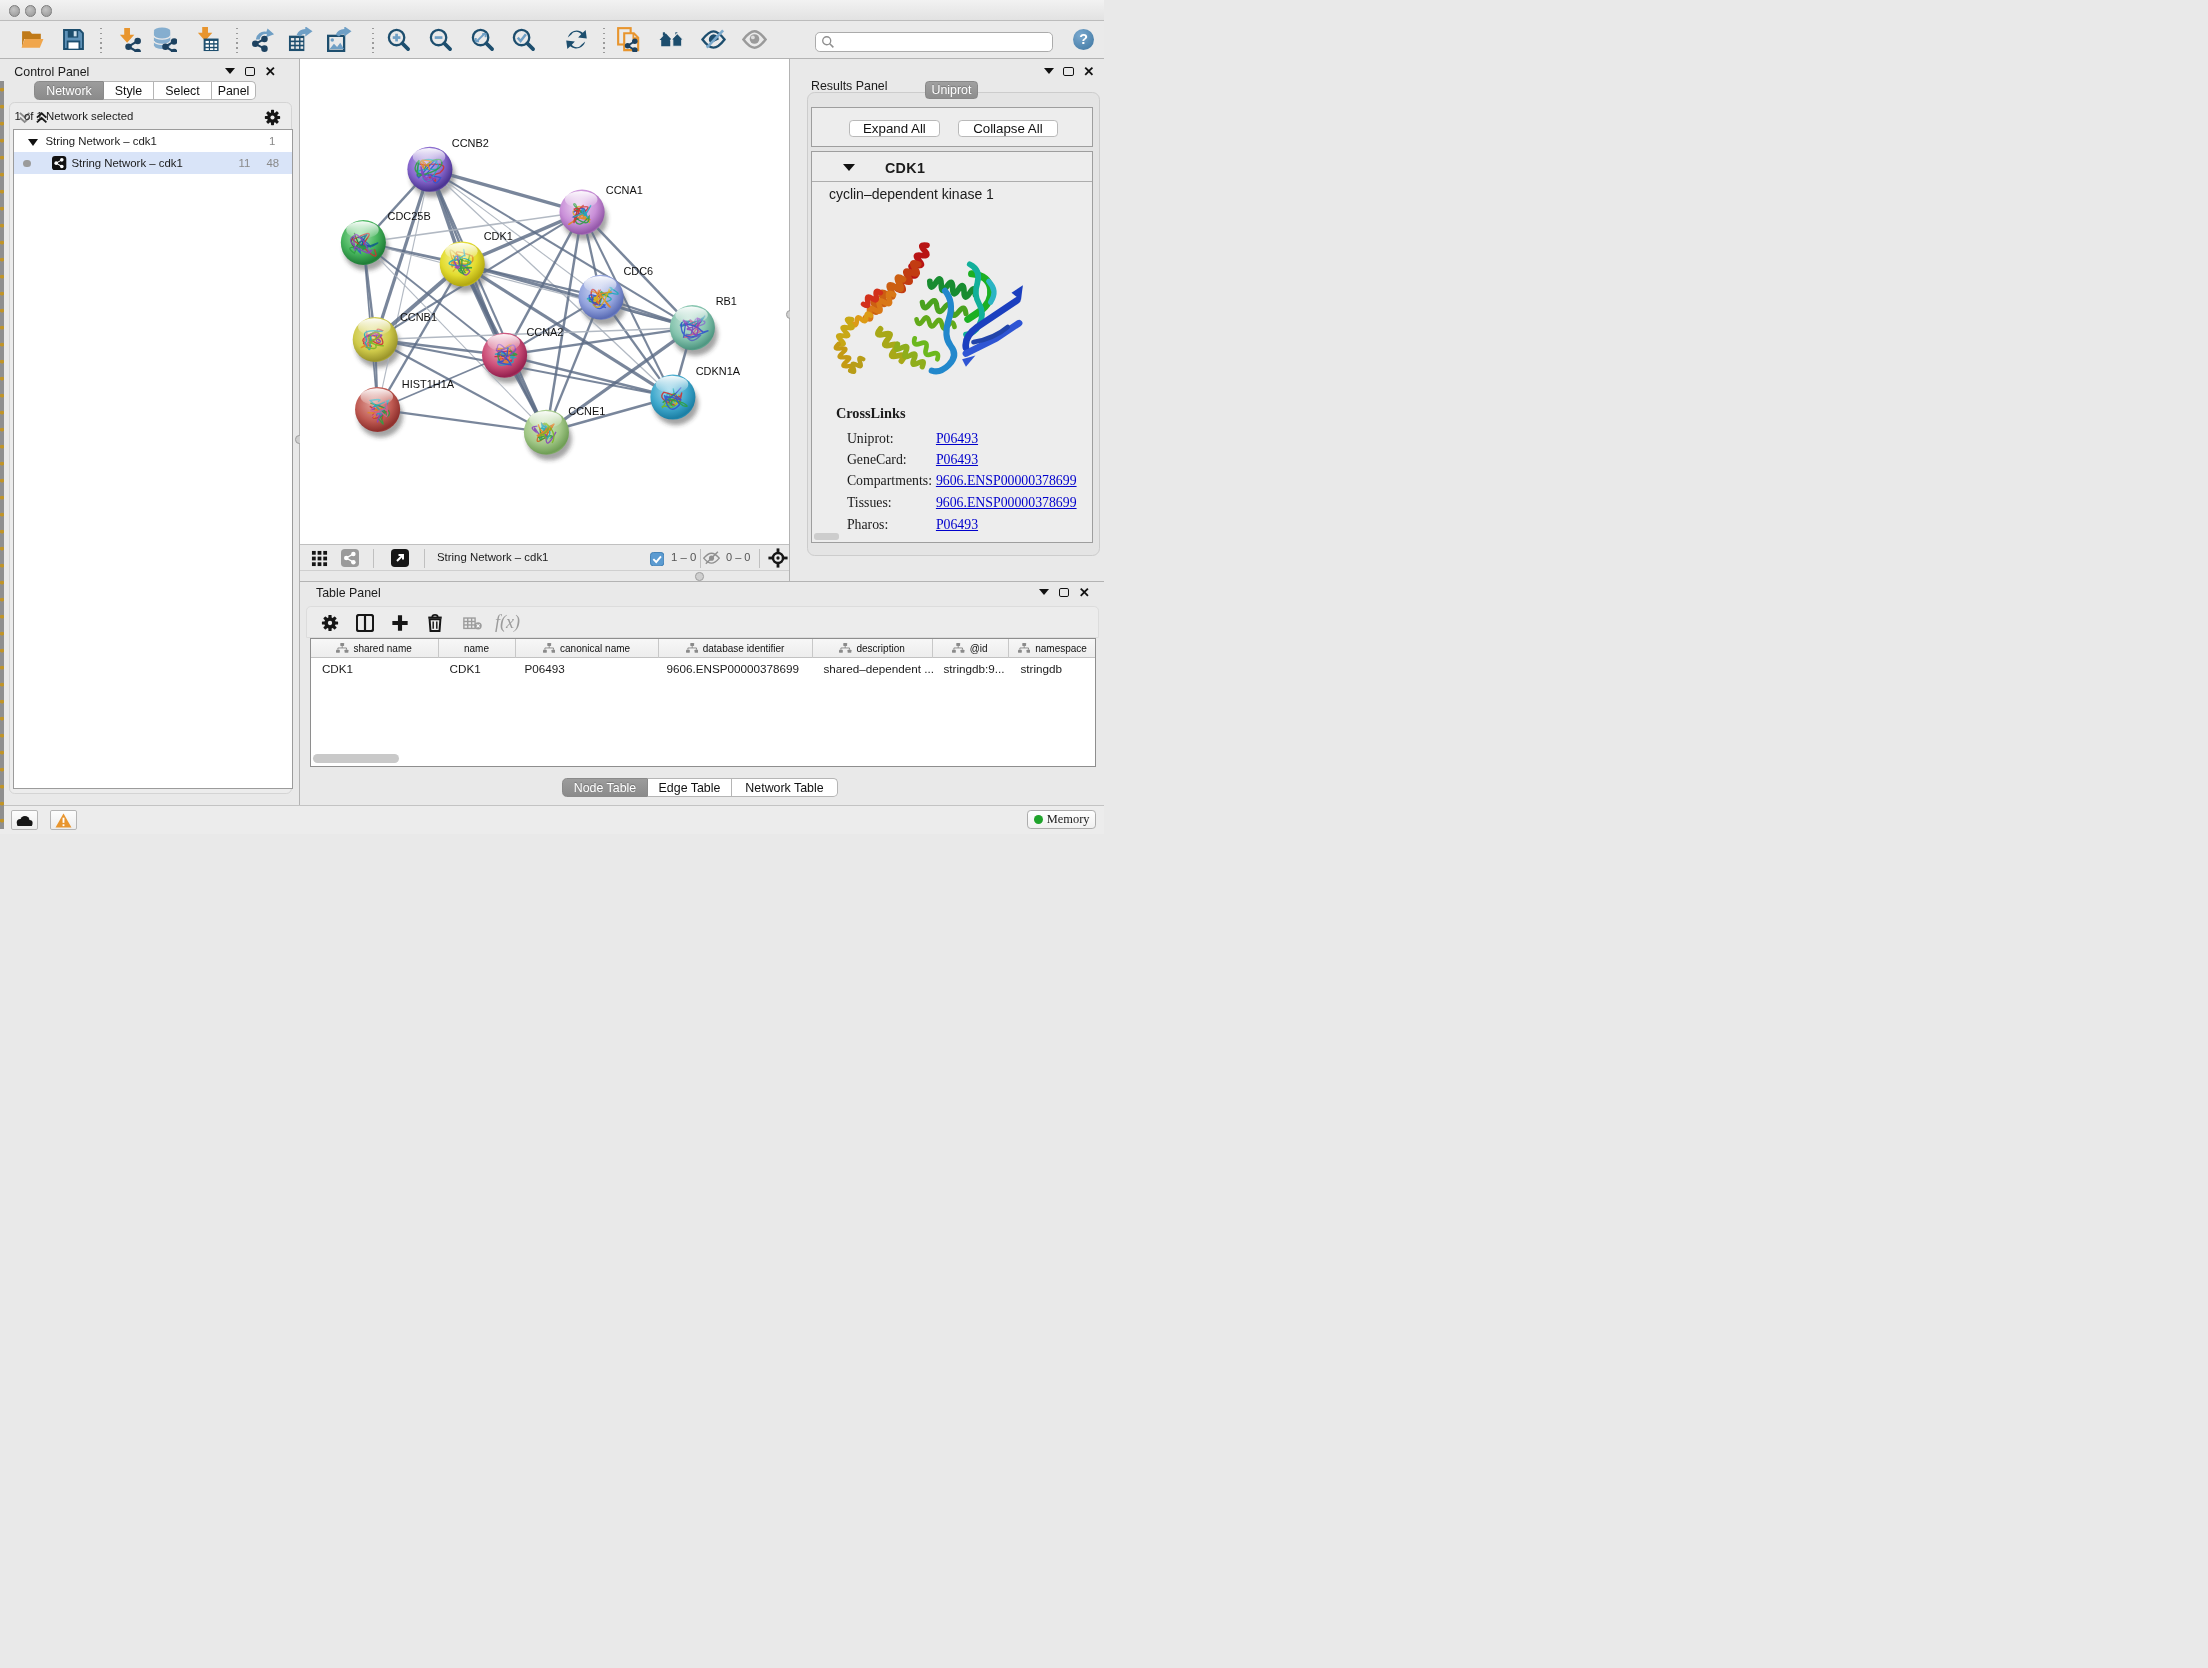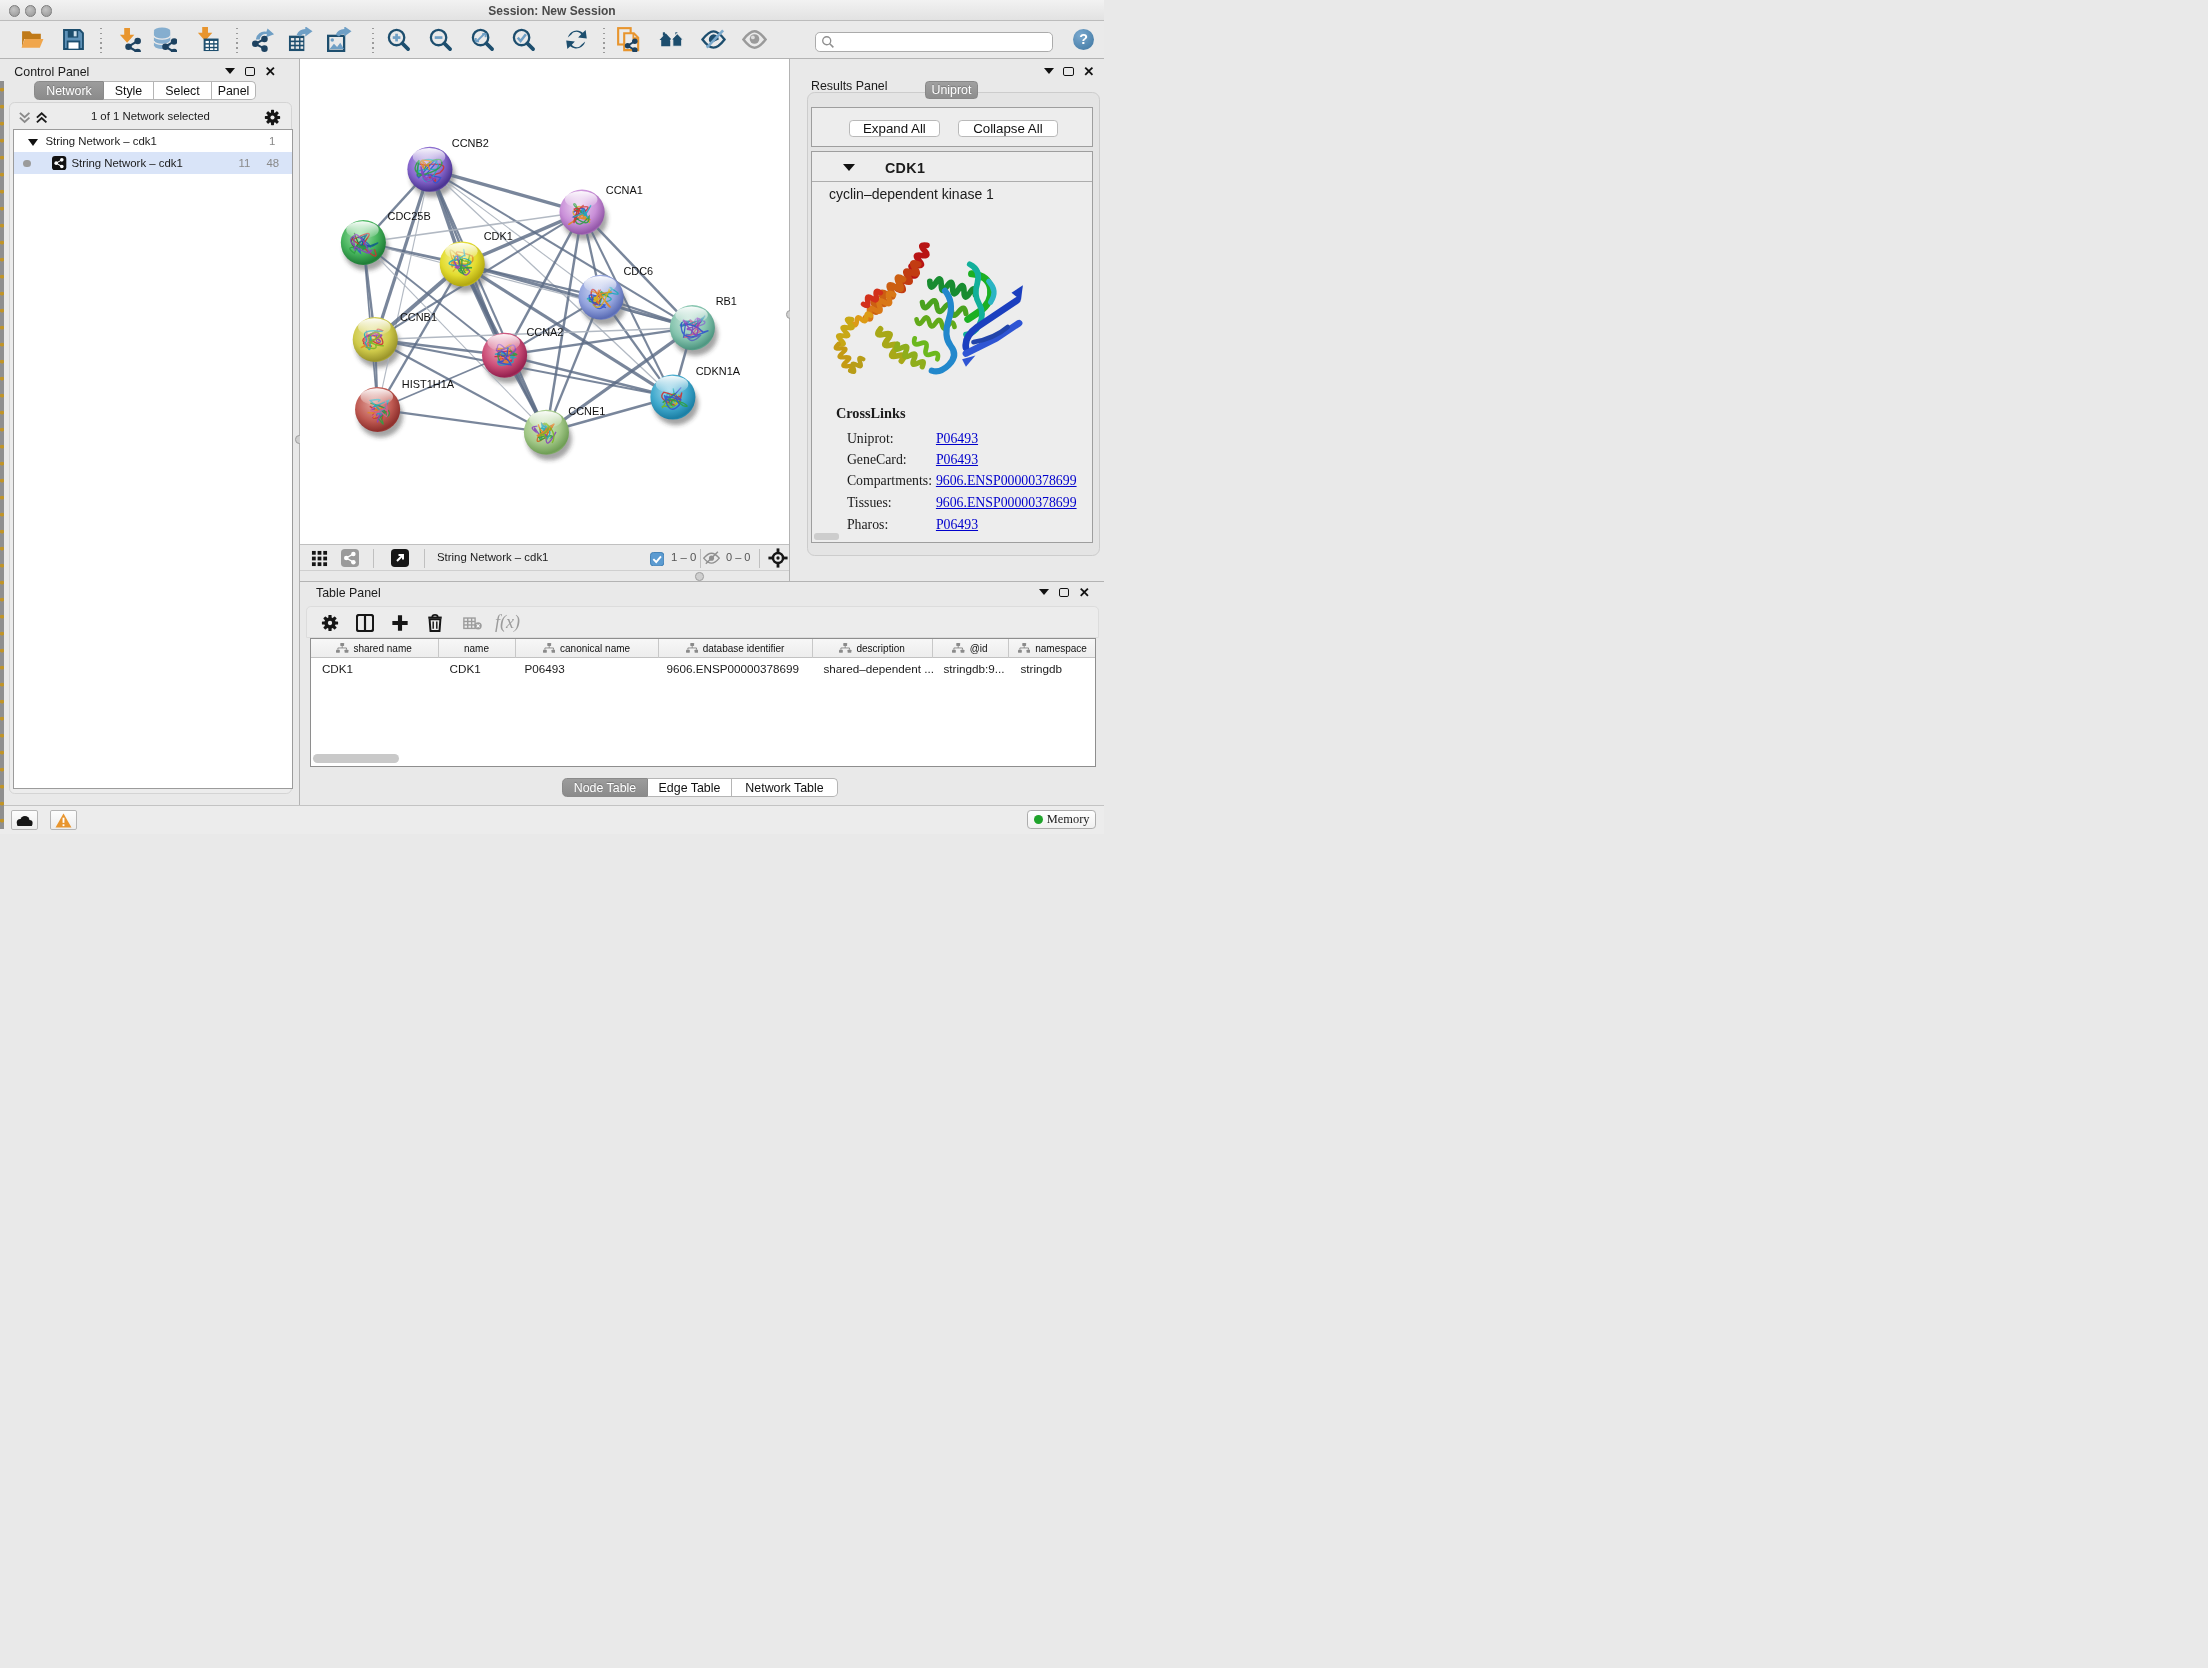--- a/index.html
+++ b/index.html
@@ -102,21 +102,20 @@
   background:linear-gradient(#ffffff,#f0f0f0); border:1px solid #adadad; border-radius:3.8px;
   font-size:12.4px; line-height:17px; text-align:center; }
 .thsvg { vertical-align:-1px; margin-right:4.8px; }
 </style>
 </head>
 <body>
 <div id="titlebar">
   <div class="tl" style="left:8.6px"></div>
   <div class="tl" style="left:25px"></div>
   <div class="tl" style="left:41px"></div>
-  <div class="title">Session: New Session</div>
 </div>
 
 <div id="toolbar">
 
   <svg class="tbi" style="left:20px" viewBox="0 0 24 24">
     <path d="M2 20 L2 4 h7.5 l2 2.5 h8.5 l0 5 h-16 z" fill="#c07a18"></path>
     <path d="M4.5 11.5 h18 l-3.5 8.5 H1.5 z" fill="#f0a64c"></path>
   </svg>
 
   <svg class="tbi" style="left:61px" viewBox="0 0 24 24">
@@ -309,21 +308,21 @@
     <div class="s last" style="width:44px">Panel</div>
   </div>
   <div id="cp-inner">
     <div id="netheader">
       <svg style="position:absolute;left:3.8px;top:4.8px" width="13.3" height="13.3" viewBox="0 0 14 14">
         <path d="M2 2 l5 4.5 5-4.5 M2 7 l5 4.5 5-4.5" fill="none" stroke="#8a8a8a" stroke-width="2"></path>
       </svg>
       <svg style="position:absolute;left:21px;top:4.8px" width="13.3" height="13.3" viewBox="0 0 14 14">
         <path d="M2 12 l5-4.5 5 4.5 M2 7 l5-4.5 5 4.5" fill="none" stroke="#1a1a1a" stroke-width="2"></path>
       </svg>
-      <div style="position:absolute;left:0;width:100%;text-align:center;top:3.8px">1 of 1 Network selected</div>
+      <div style="position:absolute;left:0;width:100%;text-align:left;top:3.8px">1 of 1 Network selected</div>
       <svg style="position:absolute;right:5.7px;top:2.9px" width="17" height="17" viewBox="0 0 20 20">
         <g fill="#161616">
           <circle cx="10" cy="10" r="6.3"></circle>
           <g>
             <rect x="8.2" y="1" width="3.6" height="4.2" rx="0.8"></rect>
             <rect x="8.2" y="14.8" width="3.6" height="4.2" rx="0.8"></rect>
             <rect x="1" y="8.2" width="4.2" height="3.6" rx="0.8"></rect>
             <rect x="14.8" y="8.2" width="4.2" height="3.6" rx="0.8"></rect>
             <rect x="8.2" y="1" width="3.6" height="4.2" rx="0.8" transform="rotate(45 10 10)"></rect>
             <rect x="8.2" y="14.8" width="3.6" height="4.2" rx="0.8" transform="rotate(45 10 10)"></rect>

